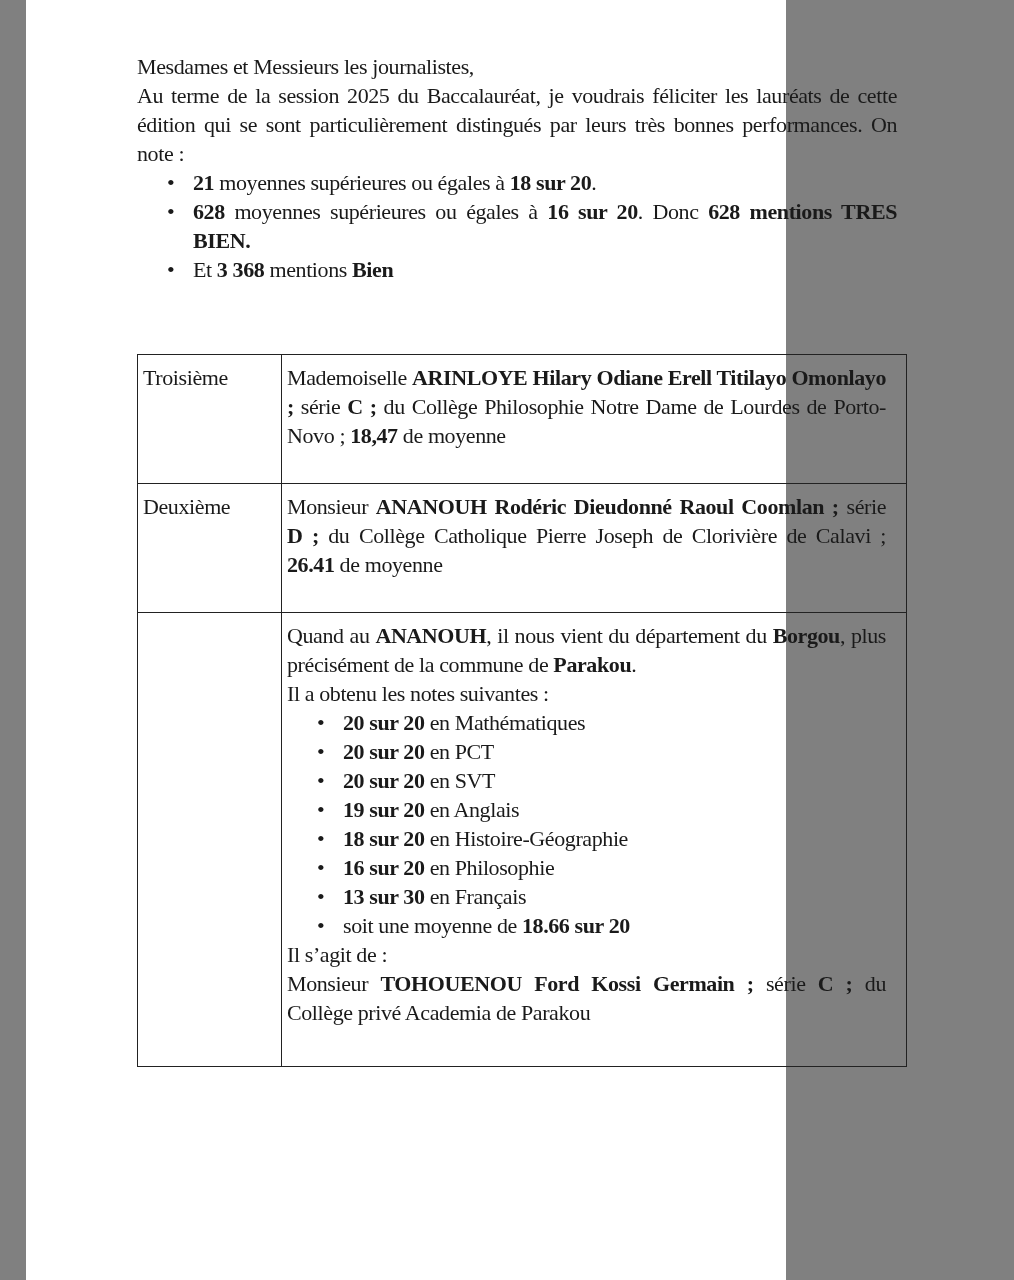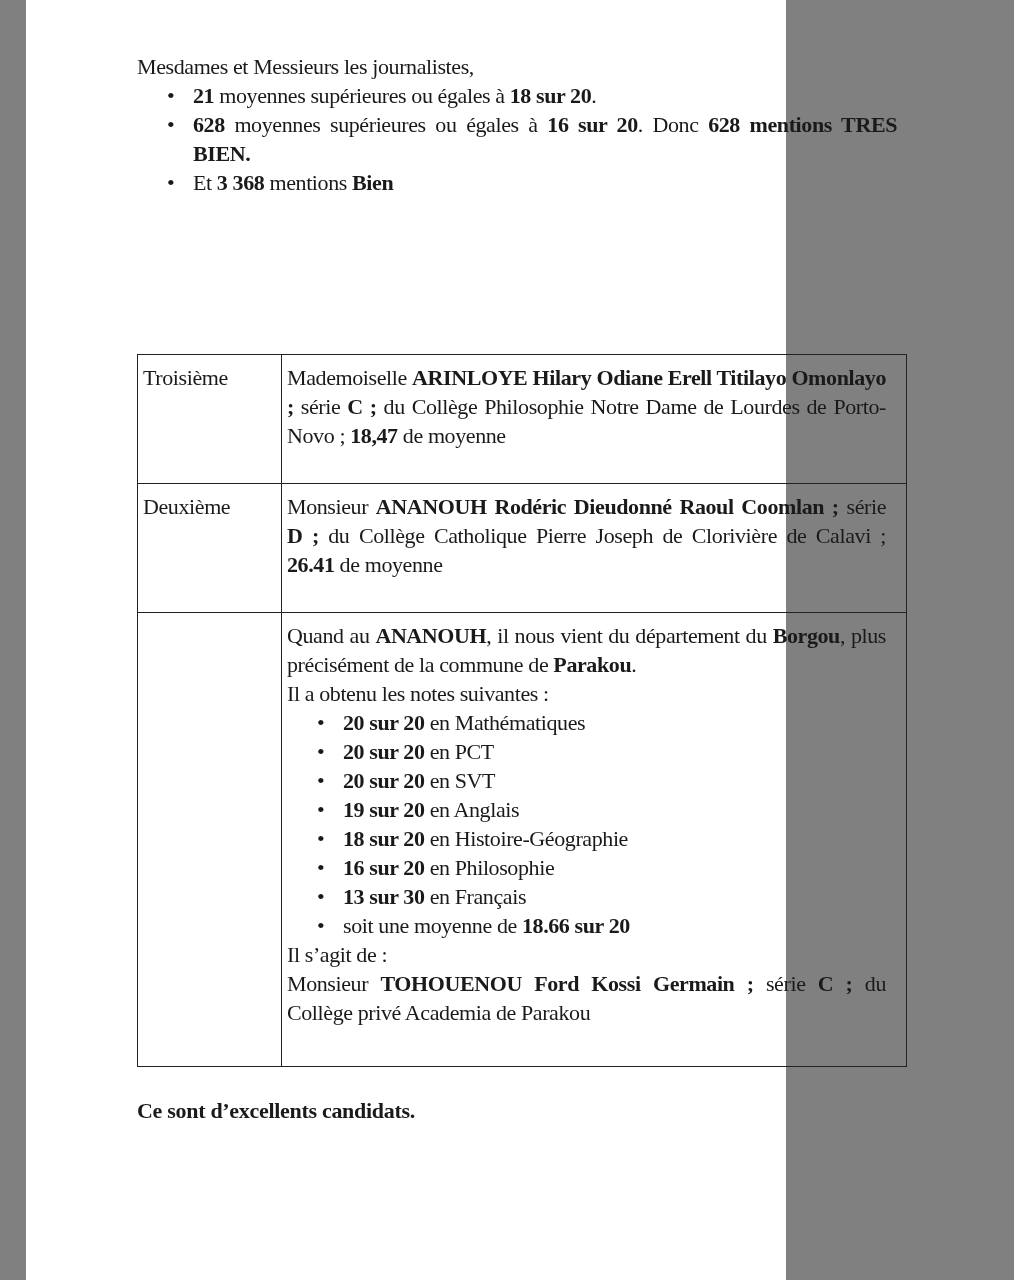--- a/index.html
+++ b/index.html
@@ -48,20 +48,21 @@
   }
   .closing p { margin: 0; text-align: justify; }
 </style>
 </head>
 <body>
 
 <div class="page">
 
   <div class="content">
     <p class="tight">Mesdames et Messieurs les journalistes,</p>
+    <p class="tight">Au terme de la session 2025 du Baccalauréat, je voudrais féliciter les lauréats de cette édition qui se sont particulièrement distingués par leurs très bonnes performances. On note :</p>
     <ul class="bullets">
       <li class="tight">
         <span class="dot">•</span>
         <b>21</b><span> moyennes supérieures ou égales à </span><b>18 sur 20</b><span>.</span>
       </li>
       <li class="tight">
         <span class="dot">•</span>
         <b>628</b><span> moyennes supérieures ou égales à </span><b>16 sur 20</b><span>. Donc </span><b>628 mentions TRES BIEN.</b>
       </li>
       <li class="tight">
@@ -106,16 +107,15 @@
         <div>
           <span>Monsieur </span><b>TOHOUENOU Ford Kossi Germain ;</b><span> série </span><b>C ;</b>
           <span>du Collège privé Academia de Parakou</span>
         </div>
       </td>
     </tr>
   </tbody>
     </table>
 
   <div class="closing">
-    <p>Ce sont d’excellents candidats.</p>
   </div>
 
 </div>
 
 </body></html>

